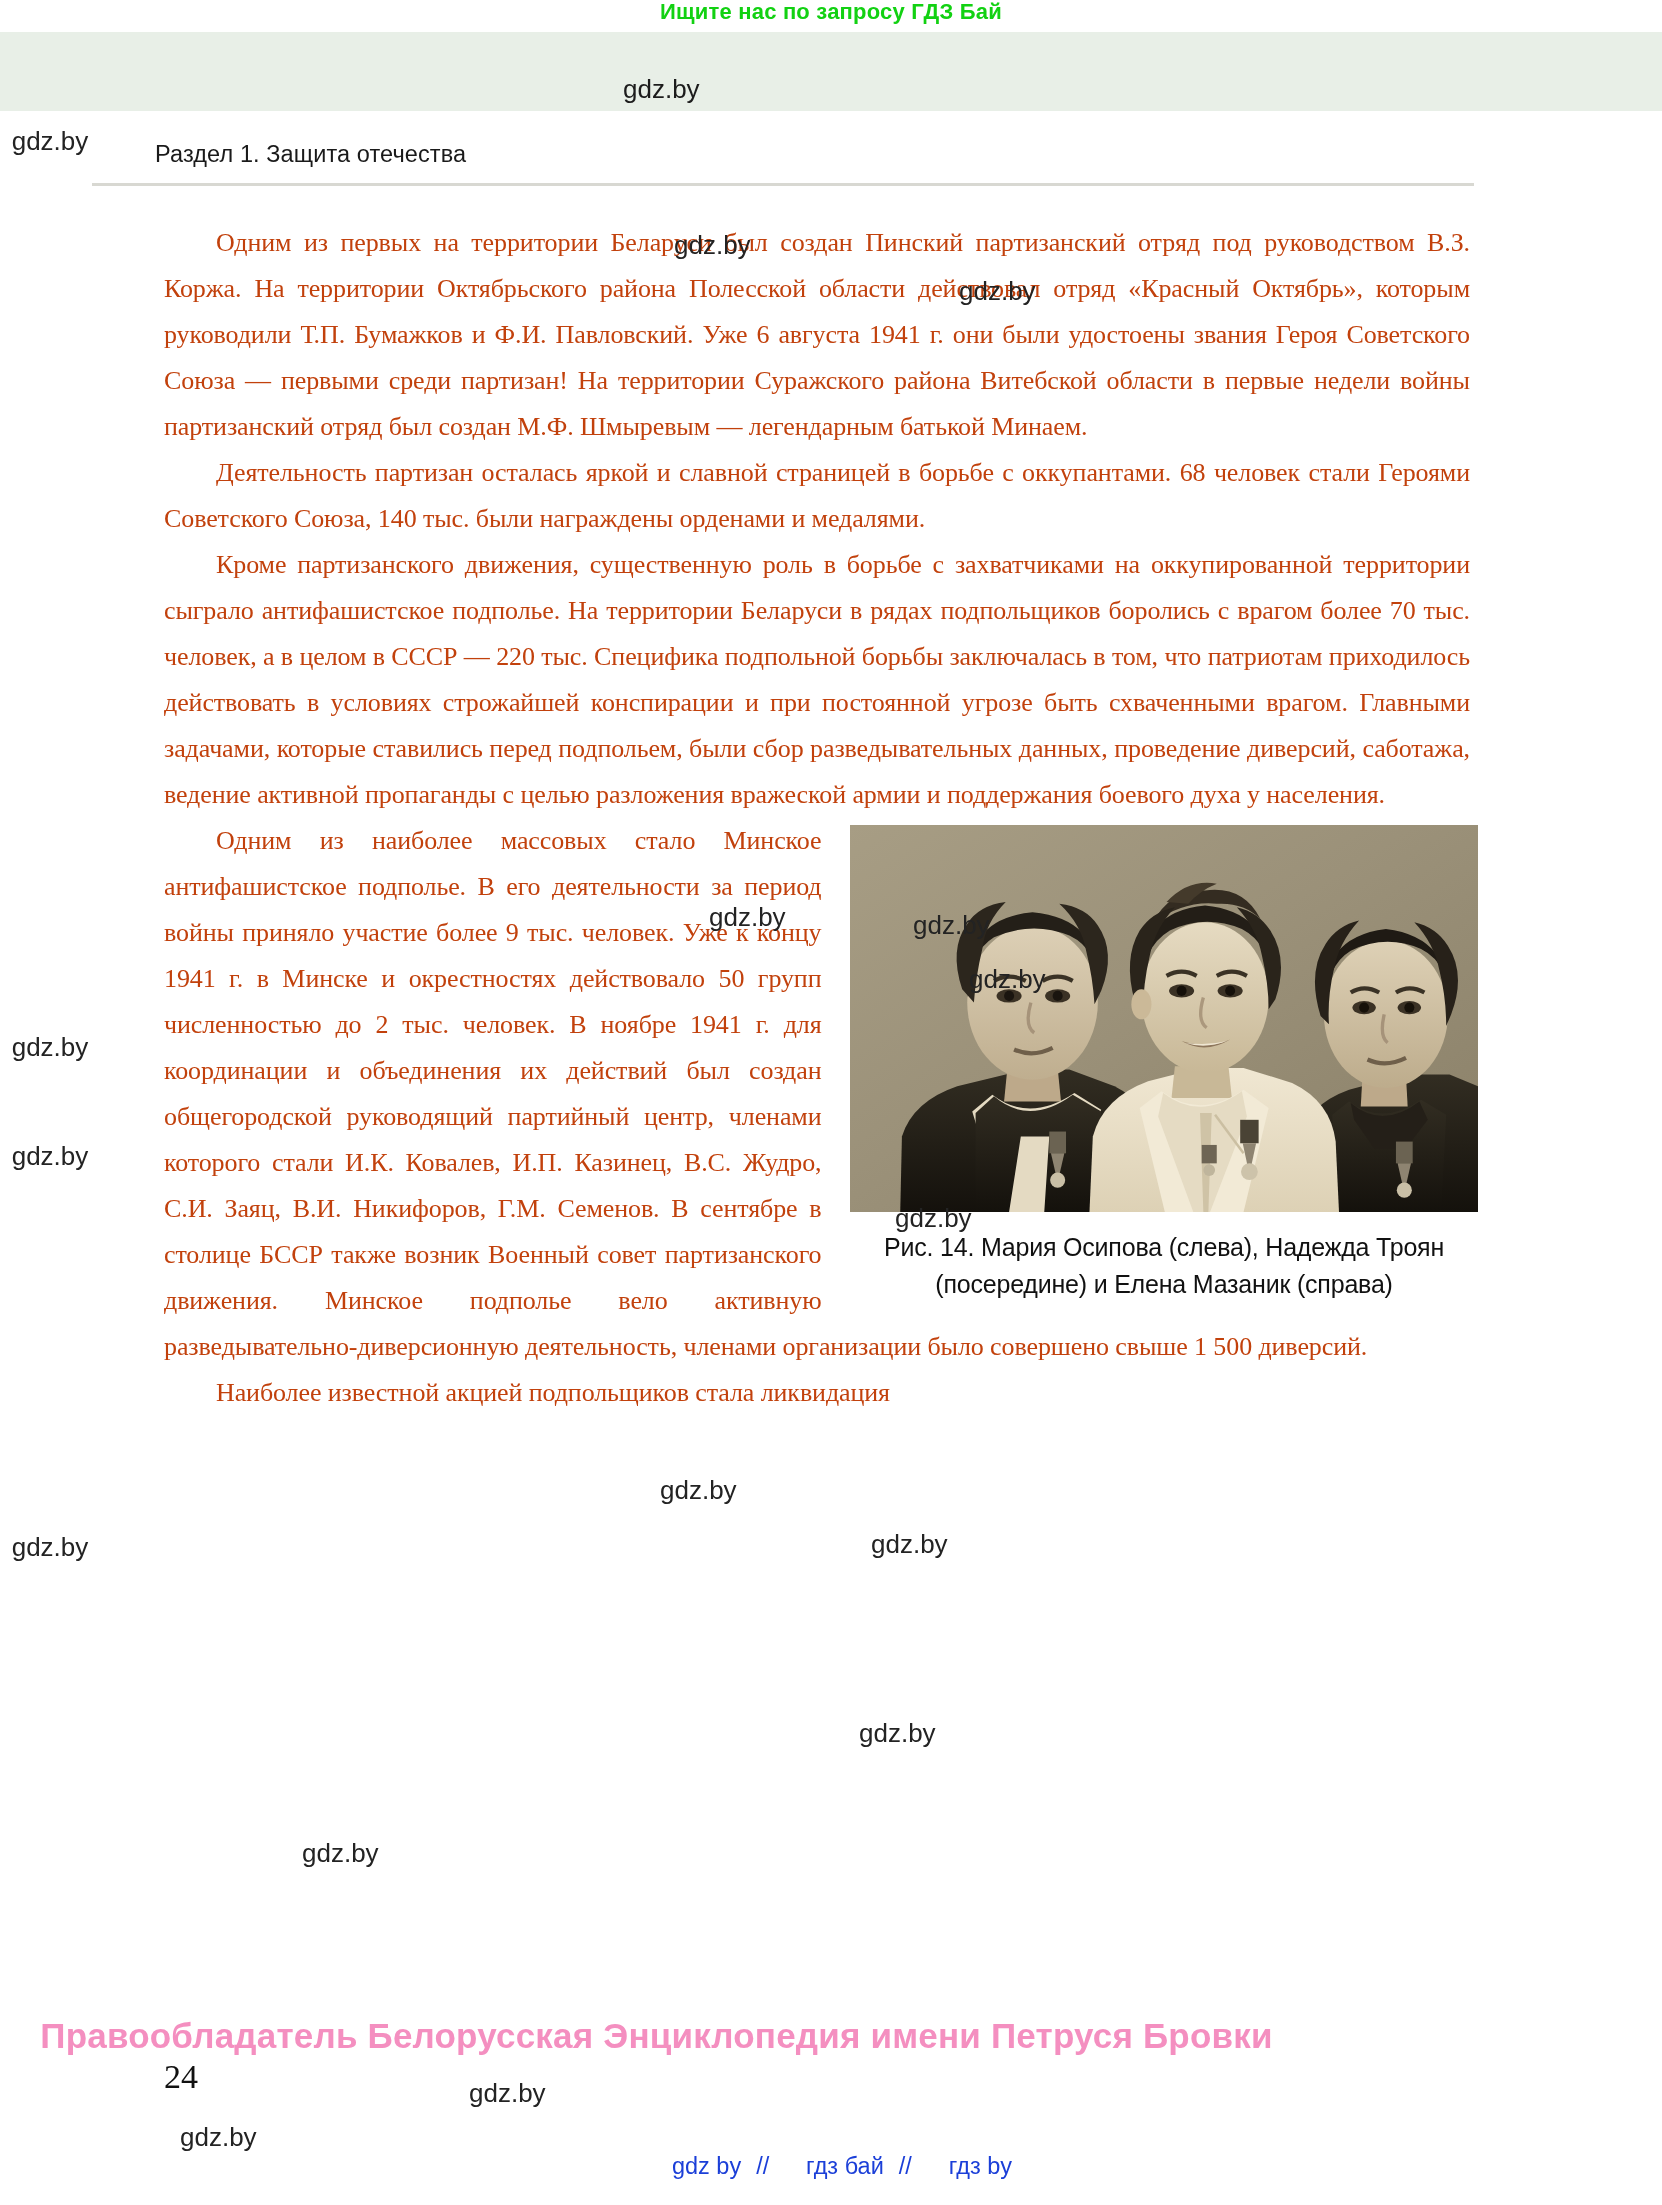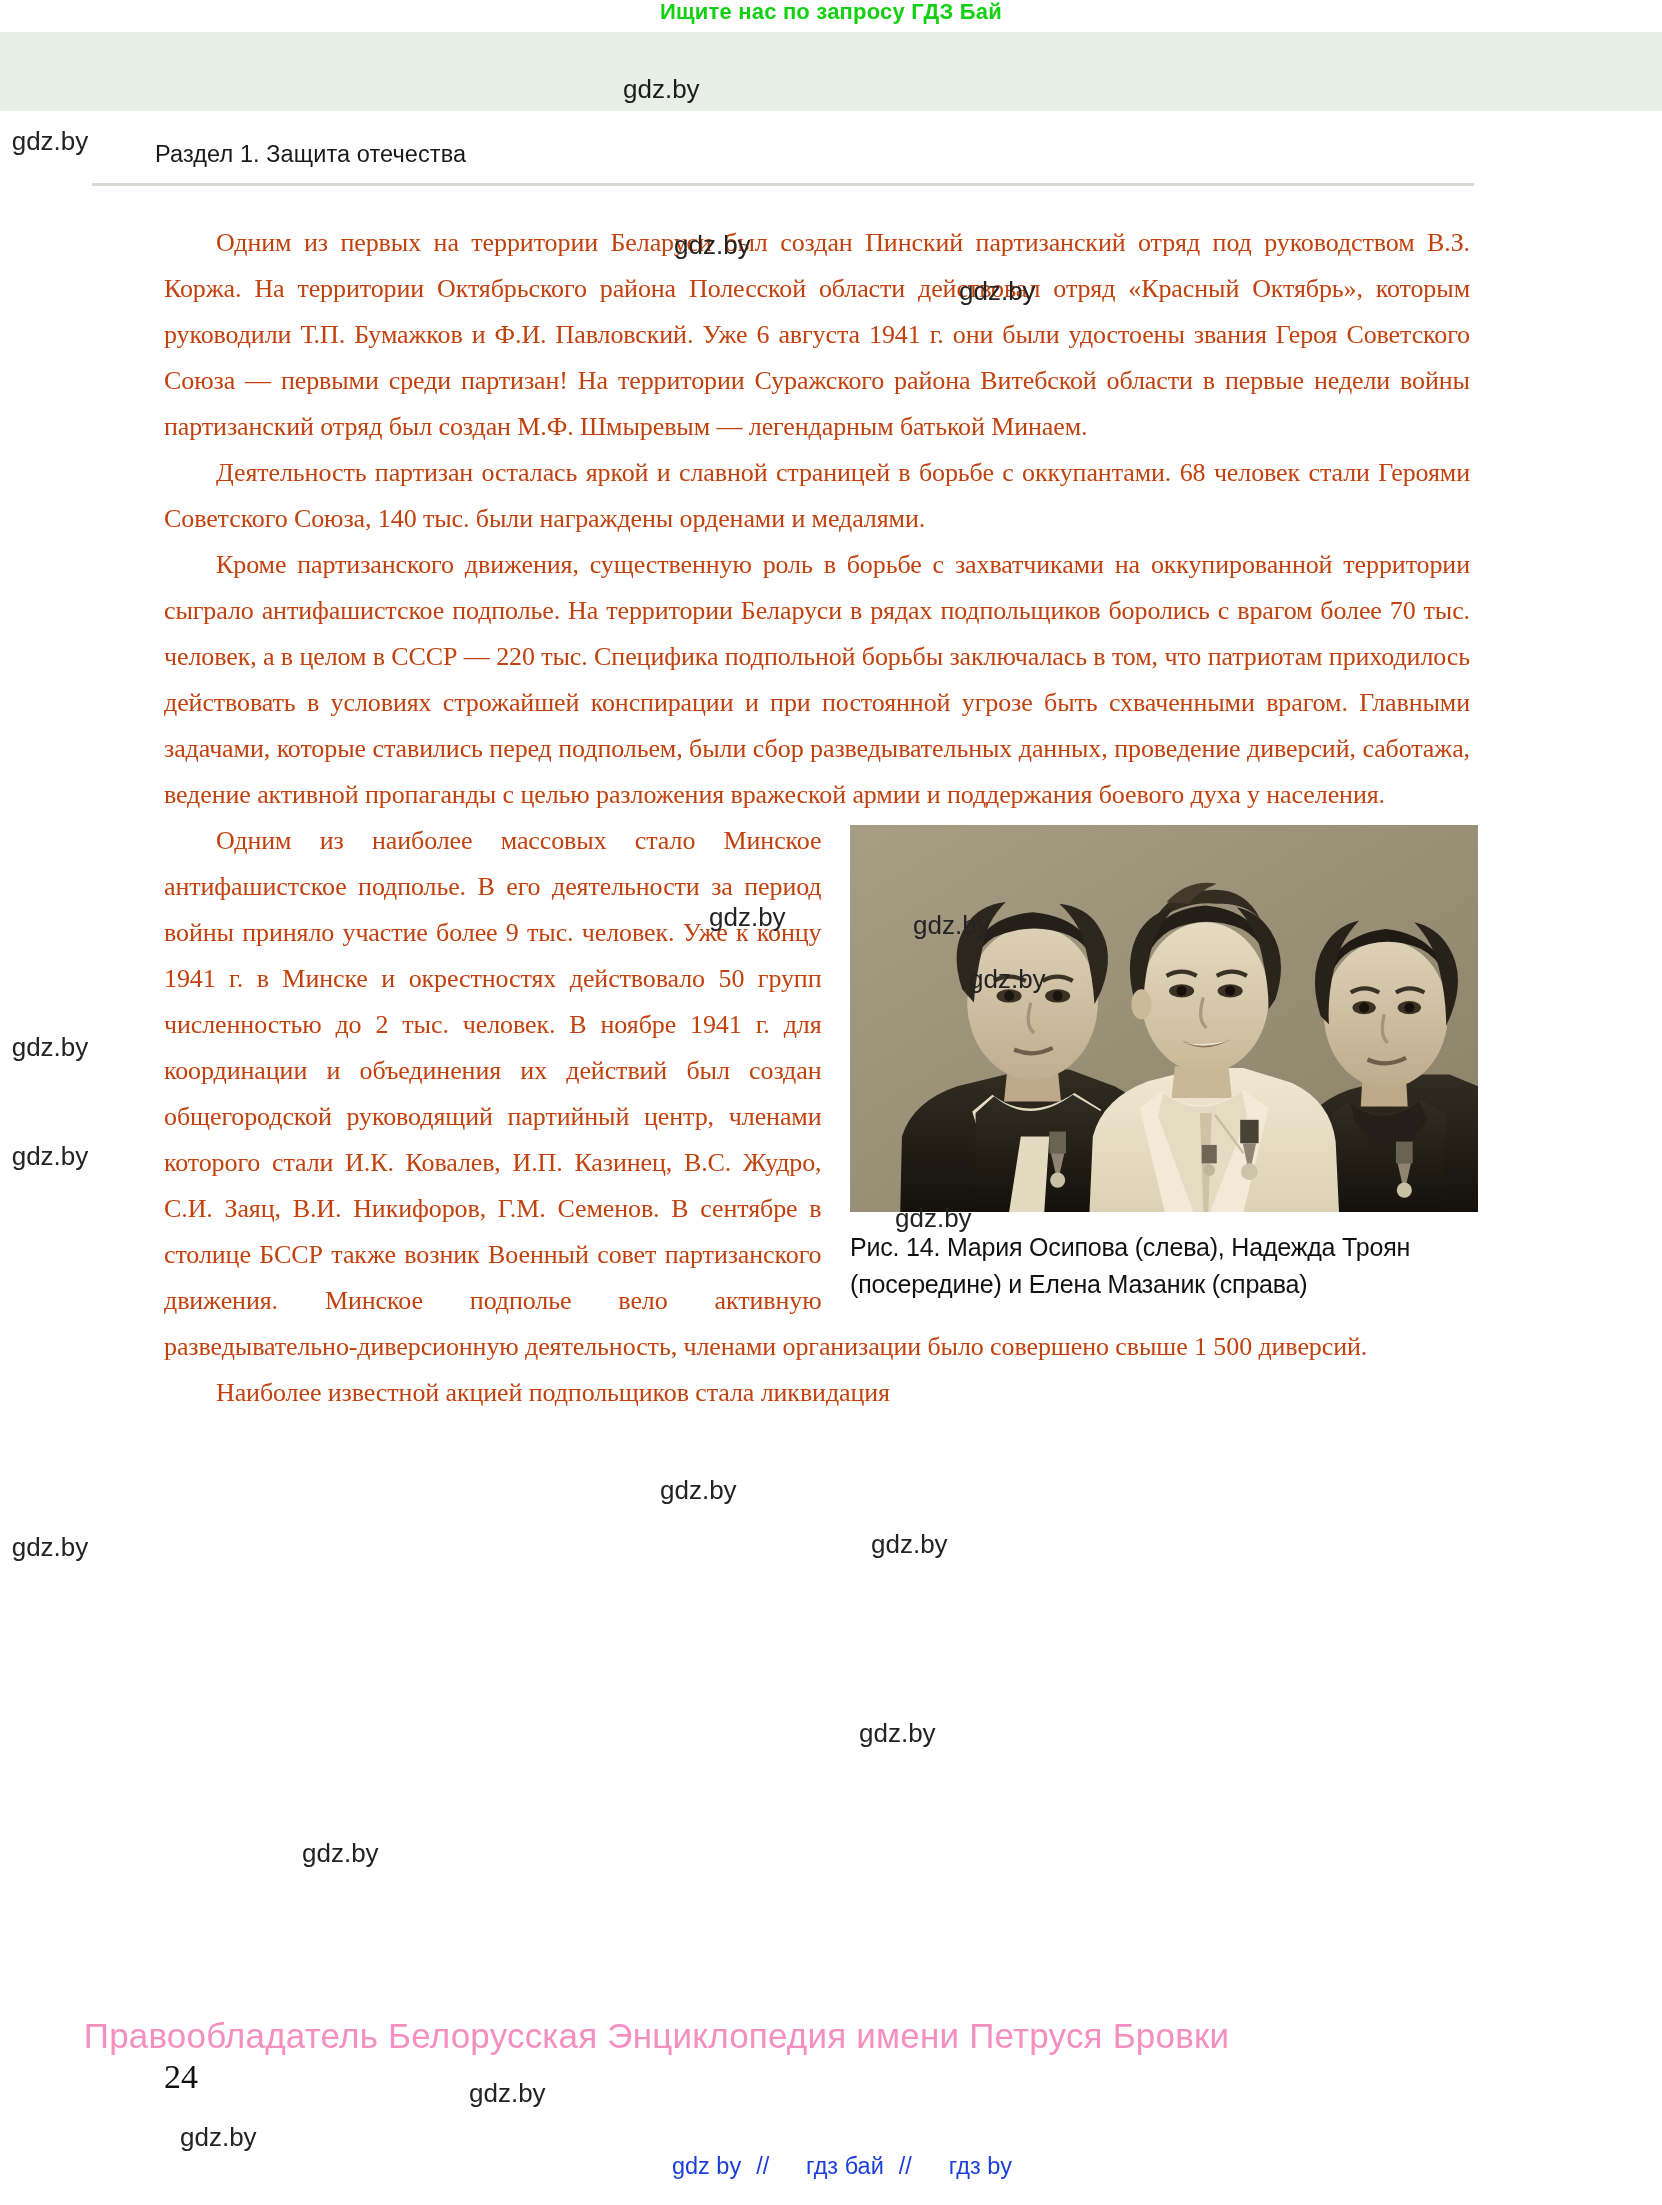--- a/index.html
+++ b/index.html
@@ -111,21 +111,21 @@
     height: 387px;
     position: relative;
     overflow: hidden;
     background: #9a9179;
   }
   .photo-frame svg { display: block; }
 
   .fig-caption {
     margin-top: 17px;
     width: 628px;
-    text-align: left;
+    text-align: center;
     font-family: "Liberation Sans", sans-serif;
     font-size: 25px;
     line-height: 37px;
     color: #111111;
     letter-spacing: -0.2px;
   }
 
   
   .wm-layer {
     position: absolute;
@@ -142,21 +142,21 @@
   }
 
   
   .copyright-wm {
     position: absolute;
     top: 2016px; left: 0;
     width: 1313px;
     text-align: center;
     font-family: "Liberation Sans", sans-serif;
     font-size: 35px;
-    font-weight: 400;
+    font-weight: 700;
     color: #f48fc0;
     letter-spacing: 0.2px;
   }
   .page-number {
     position: absolute;
     top: 2058px; left: 164px;
     font-family: "Liberation Serif", serif;
     font-size: 34px;
     color: #111111;
   }

